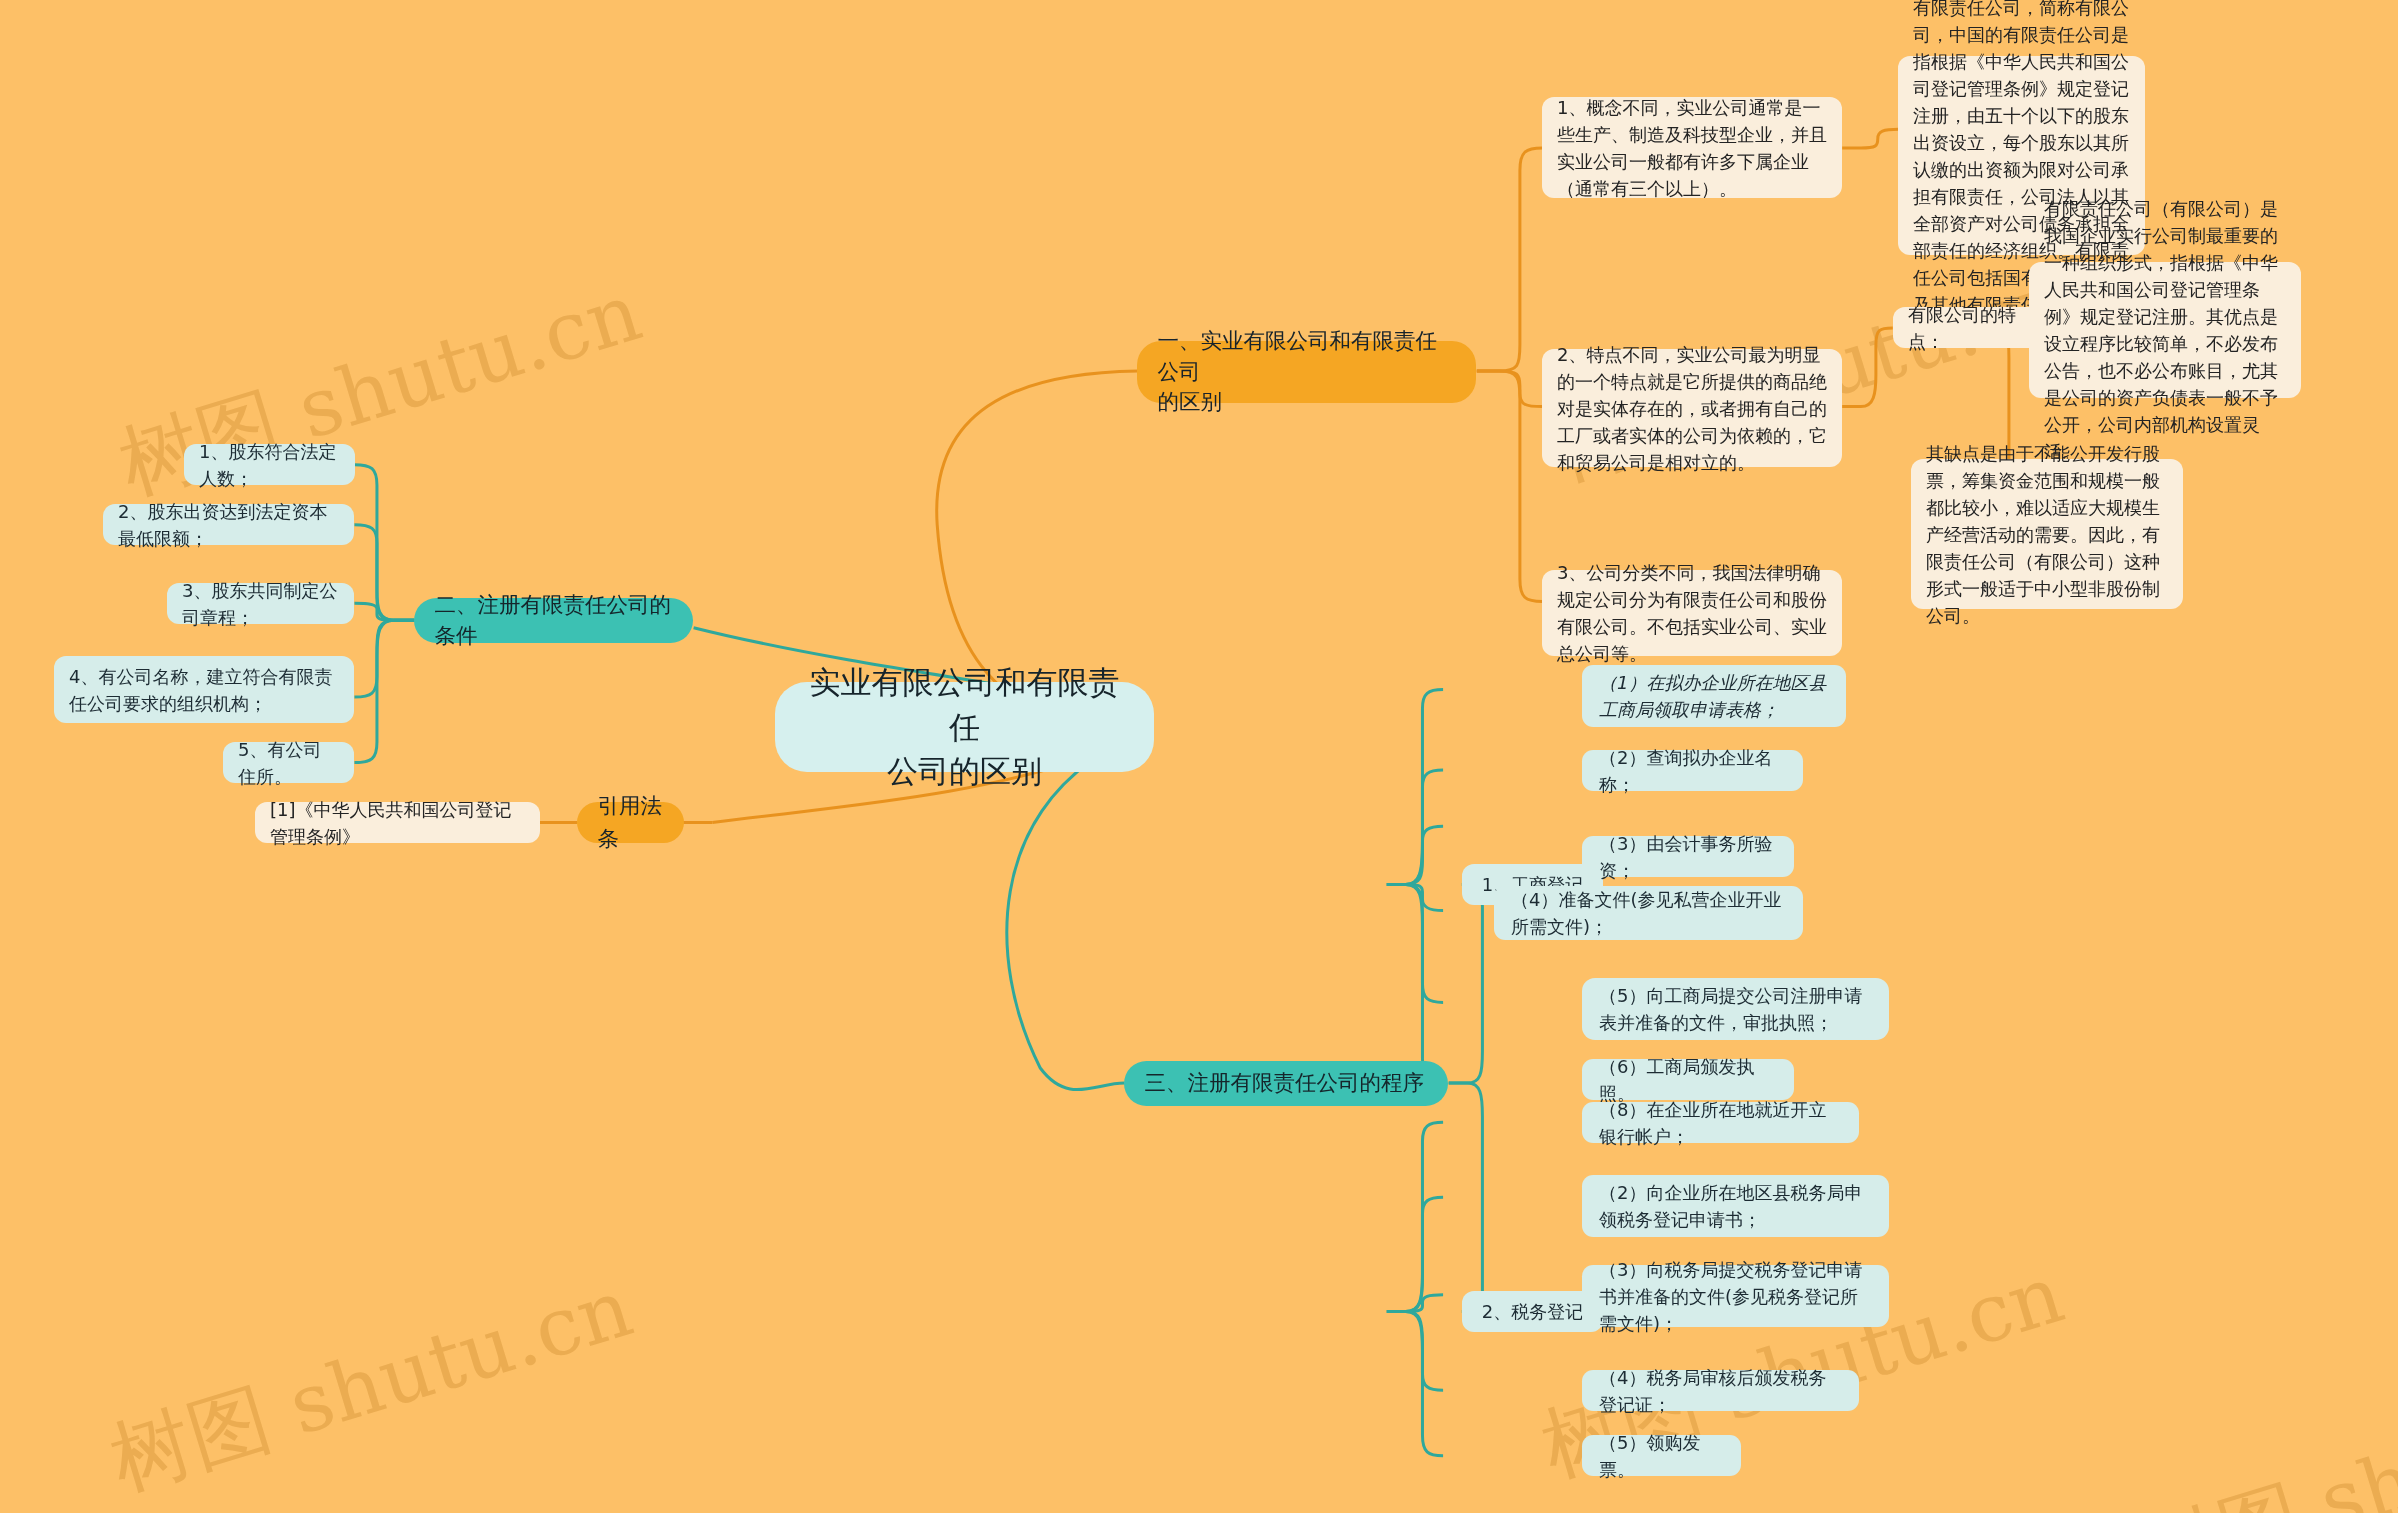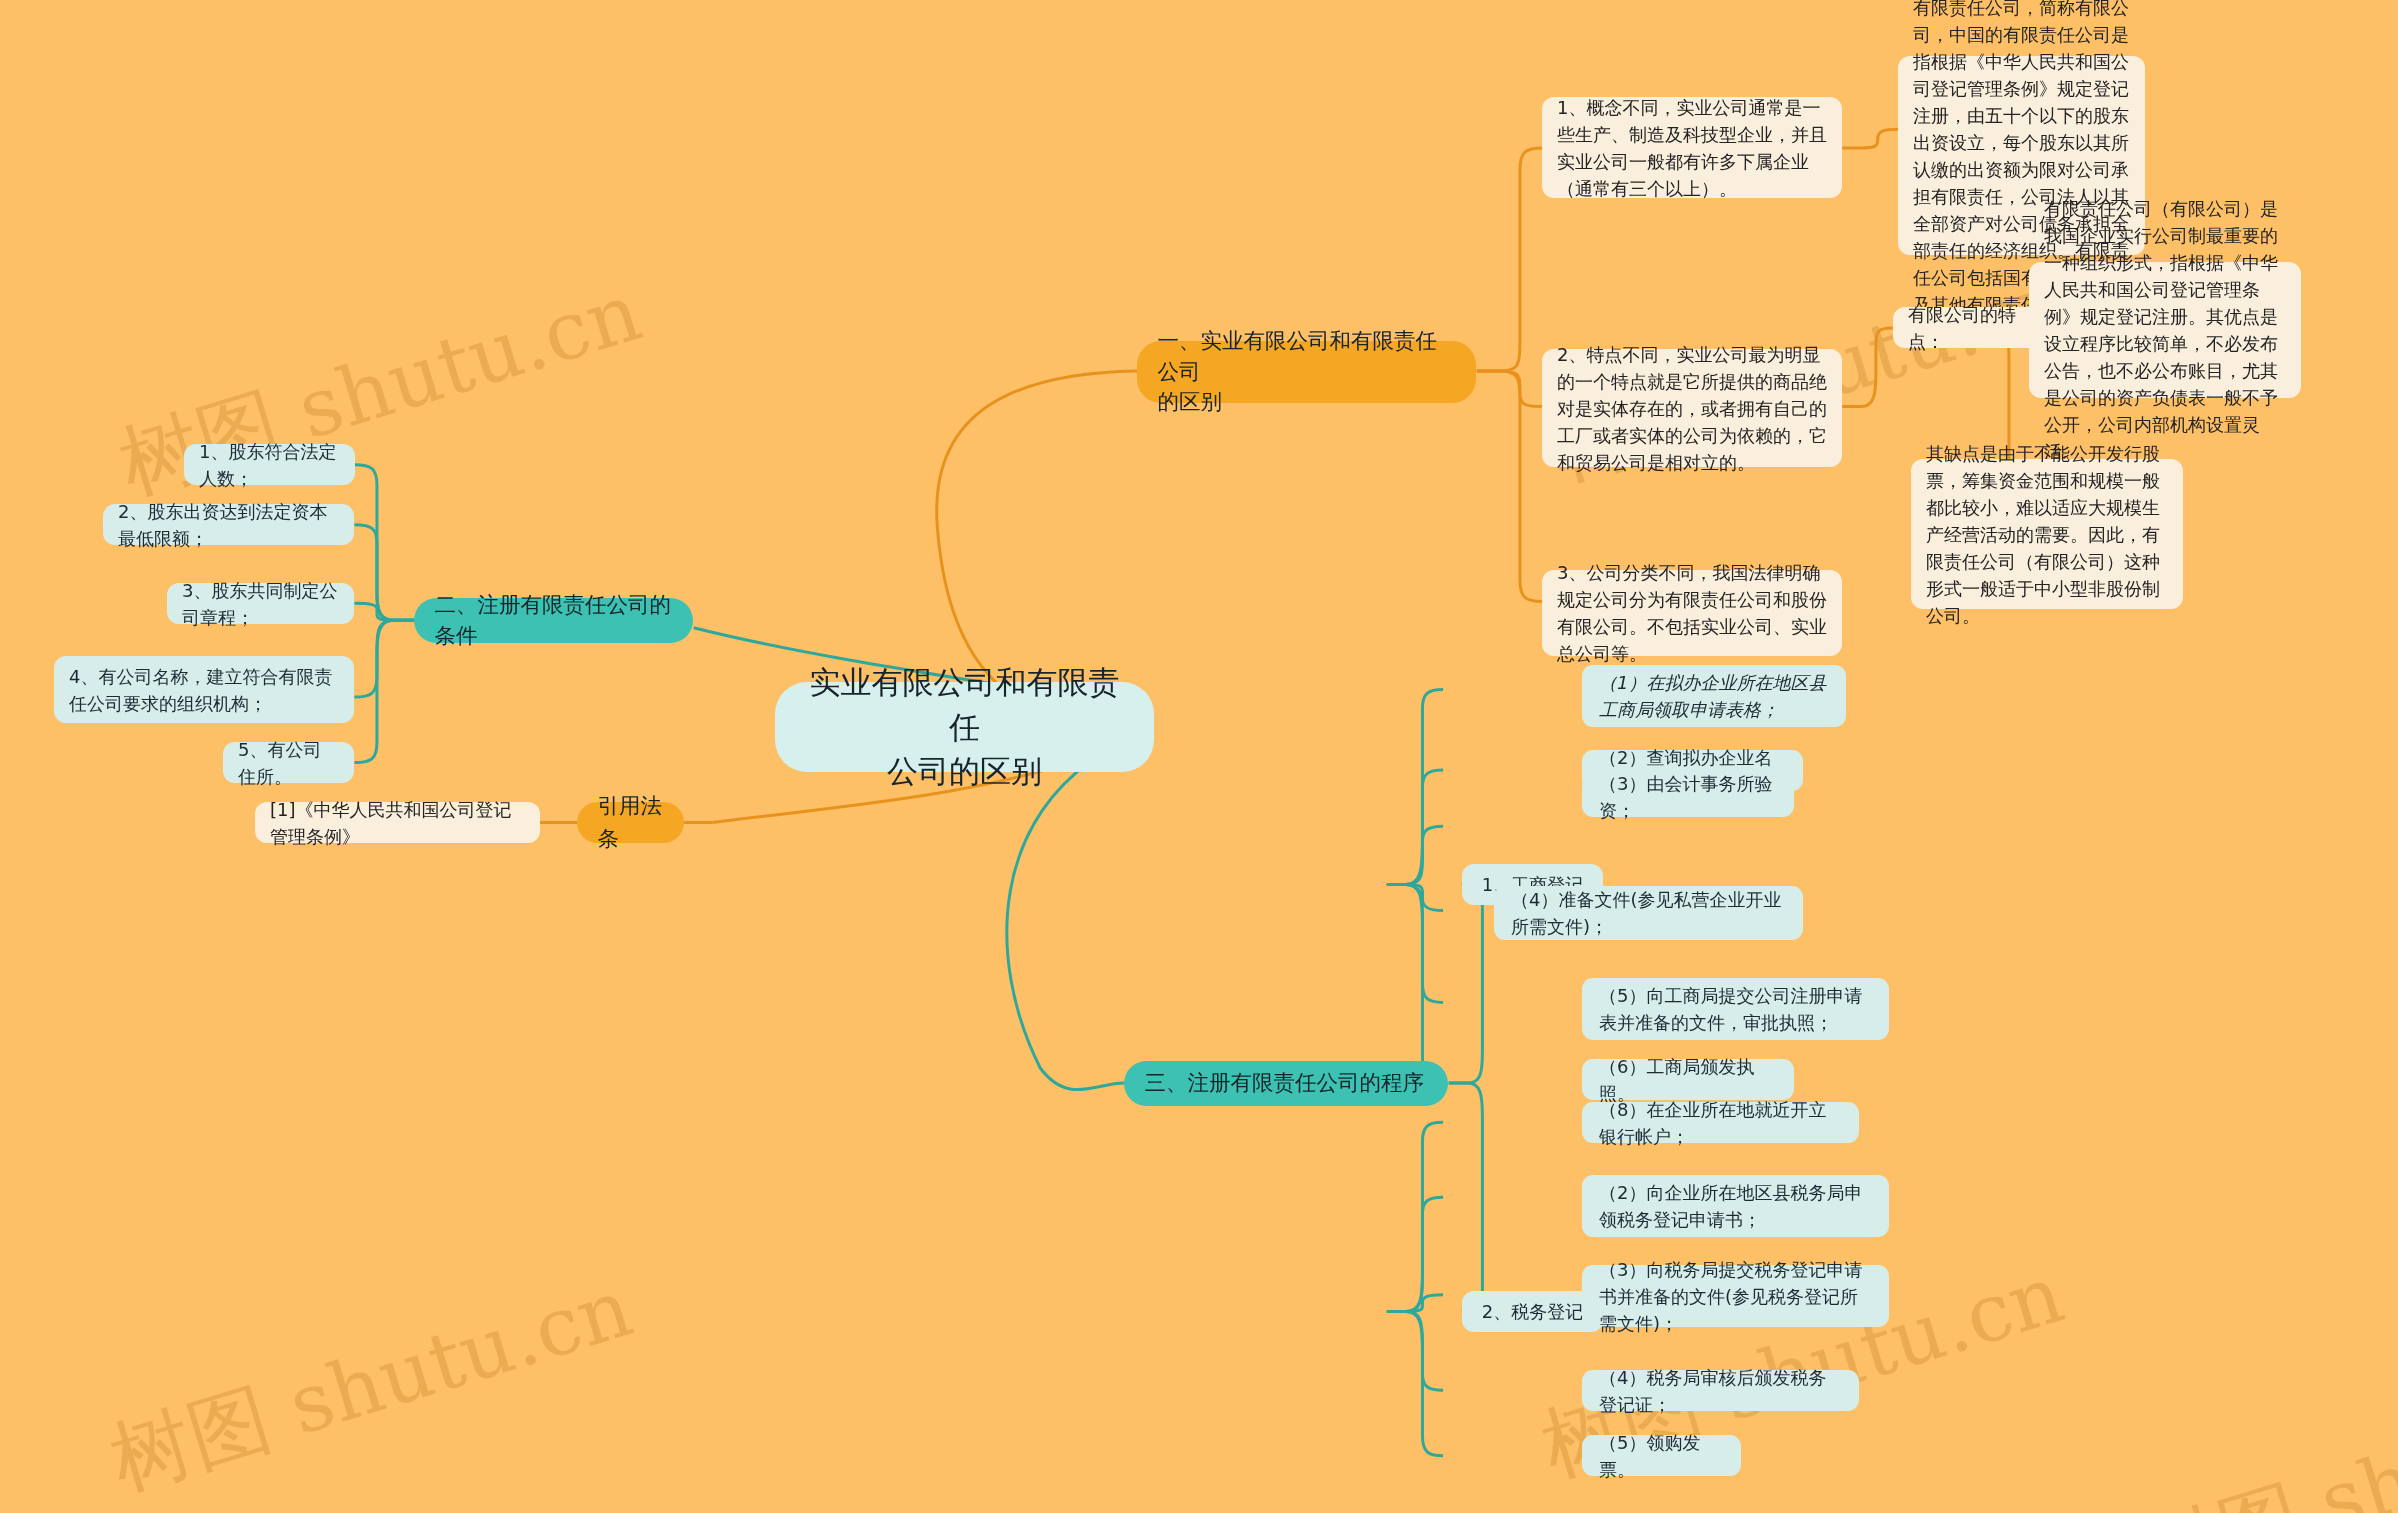--- a/index.html
+++ b/index.html
@@ -204,25 +204,25 @@
   <div class="node n-cream" style="left:255px; top:802px; width:285px; height:41px; justify-content:center;">[1]《中华人民共和国公司登记管理条例》</div>
 
   <div class="node n-branch-teal" style="left:1124px; top:1061px; width:324px; height:45px;">三、注册有限责任公司的程序</div>
 
   <div class="node n-light" style="left:1462px; top:1051px; left:1462px; top:864px; width:141px; height:41px; justify-content:center;">1、工商登记</div>
 
   <div class="node n-sub" style="left:1582px; top:665px; width:264px; height:62px;font-style:italic;">（1）在拟办企业所在地区县工商局领取申请表格；</div>
 
   <div class="node n-sub" style="left:1582px; top:750px; width:221px; height:41px;">（2）查询拟办企业名称；</div>
 
-  <div class="node n-sub" style="left:1582px; top:776px; width:212px; height:41px;">（3）由会计事务所验资；</div>
+  <div class="node n-sub" style="left:1582px; top:836px; width:212px; height:41px;">（3）由会计事务所验资；</div>
 
   <div class="node n-sub" style="left:1494px; top:886px; width:309px; height:54px;">（4）准备文件(参见私营企业开业所需文件)；</div>
 
-  <div class="node n-sub" style="left:1582px; top:978px; width:307px; height:62px;">（5）向工商局提交公司注册申请表并准备的文件，审批执照；</div>
+  <div class="node n-sub" style="left:1582px; top:978px; width:307px; height:62px;border-radius:13px;">（5）向工商局提交公司注册申请表并准备的文件，审批执照；</div>
 
   <div class="node n-sub" style="left:1582px; top:1059px; width:212px; height:41px;">（6）工商局颁发执照。</div>
 
   <div class="node n-light" style="left:1462px; top:1291px; width:141px; height:41px; justify-content:center;">2、税务登记</div>
 
   <div class="node n-sub" style="left:1582px; top:1102px; width:277px; height:41px;">（8）在企业所在地就近开立银行帐户；</div>
 
   <div class="node n-sub" style="left:1582px; top:1175px; width:307px; height:62px;">（2）向企业所在地区县税务局申领税务登记申请书；</div>
 
   <div class="node n-sub" style="left:1582px; top:1265px; width:307px; height:62px;">（3）向税务局提交税务登记申请书并准备的文件(参见税务登记所需文件)；</div>

